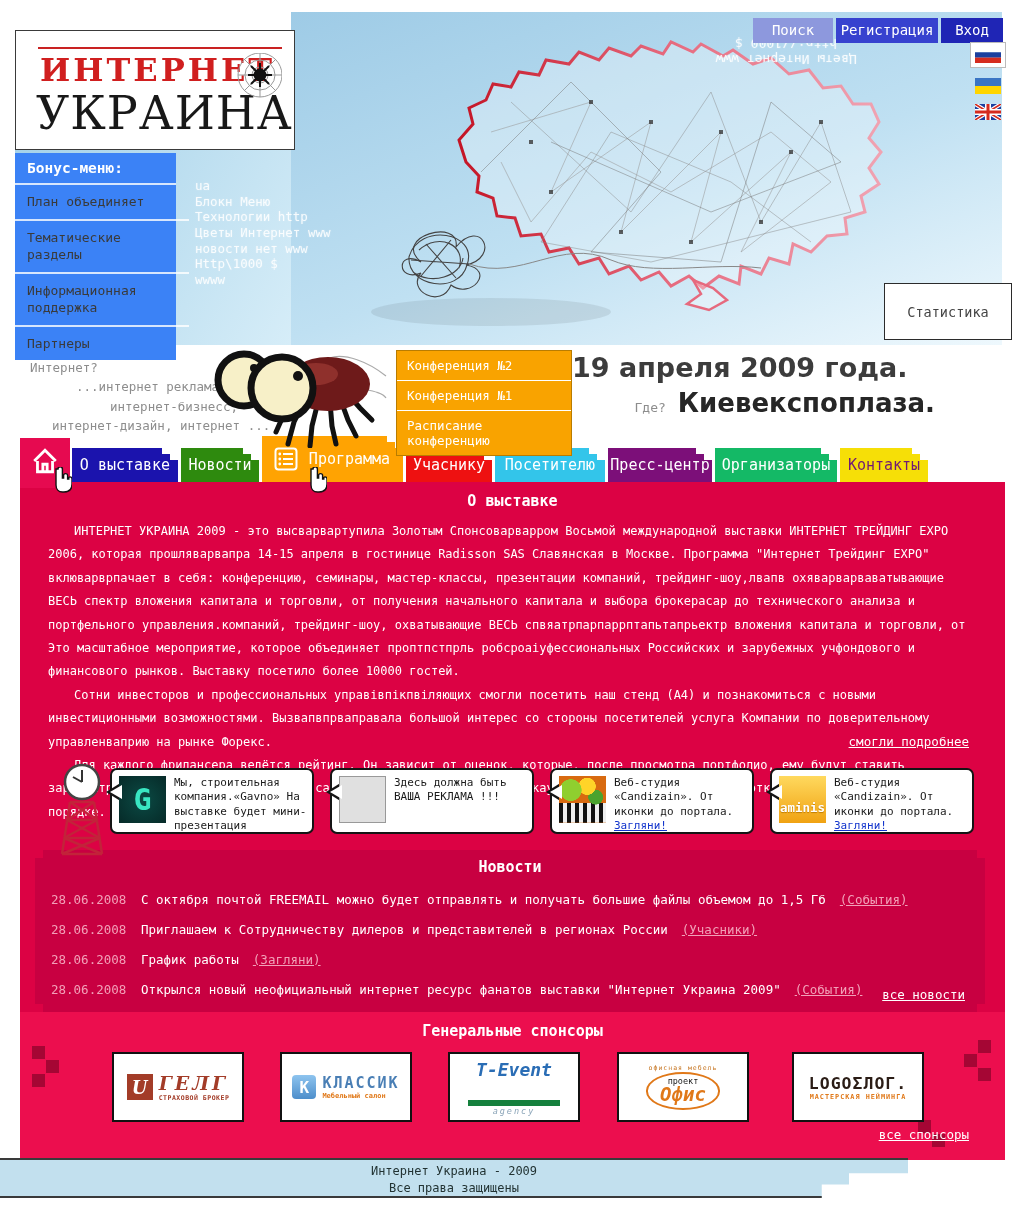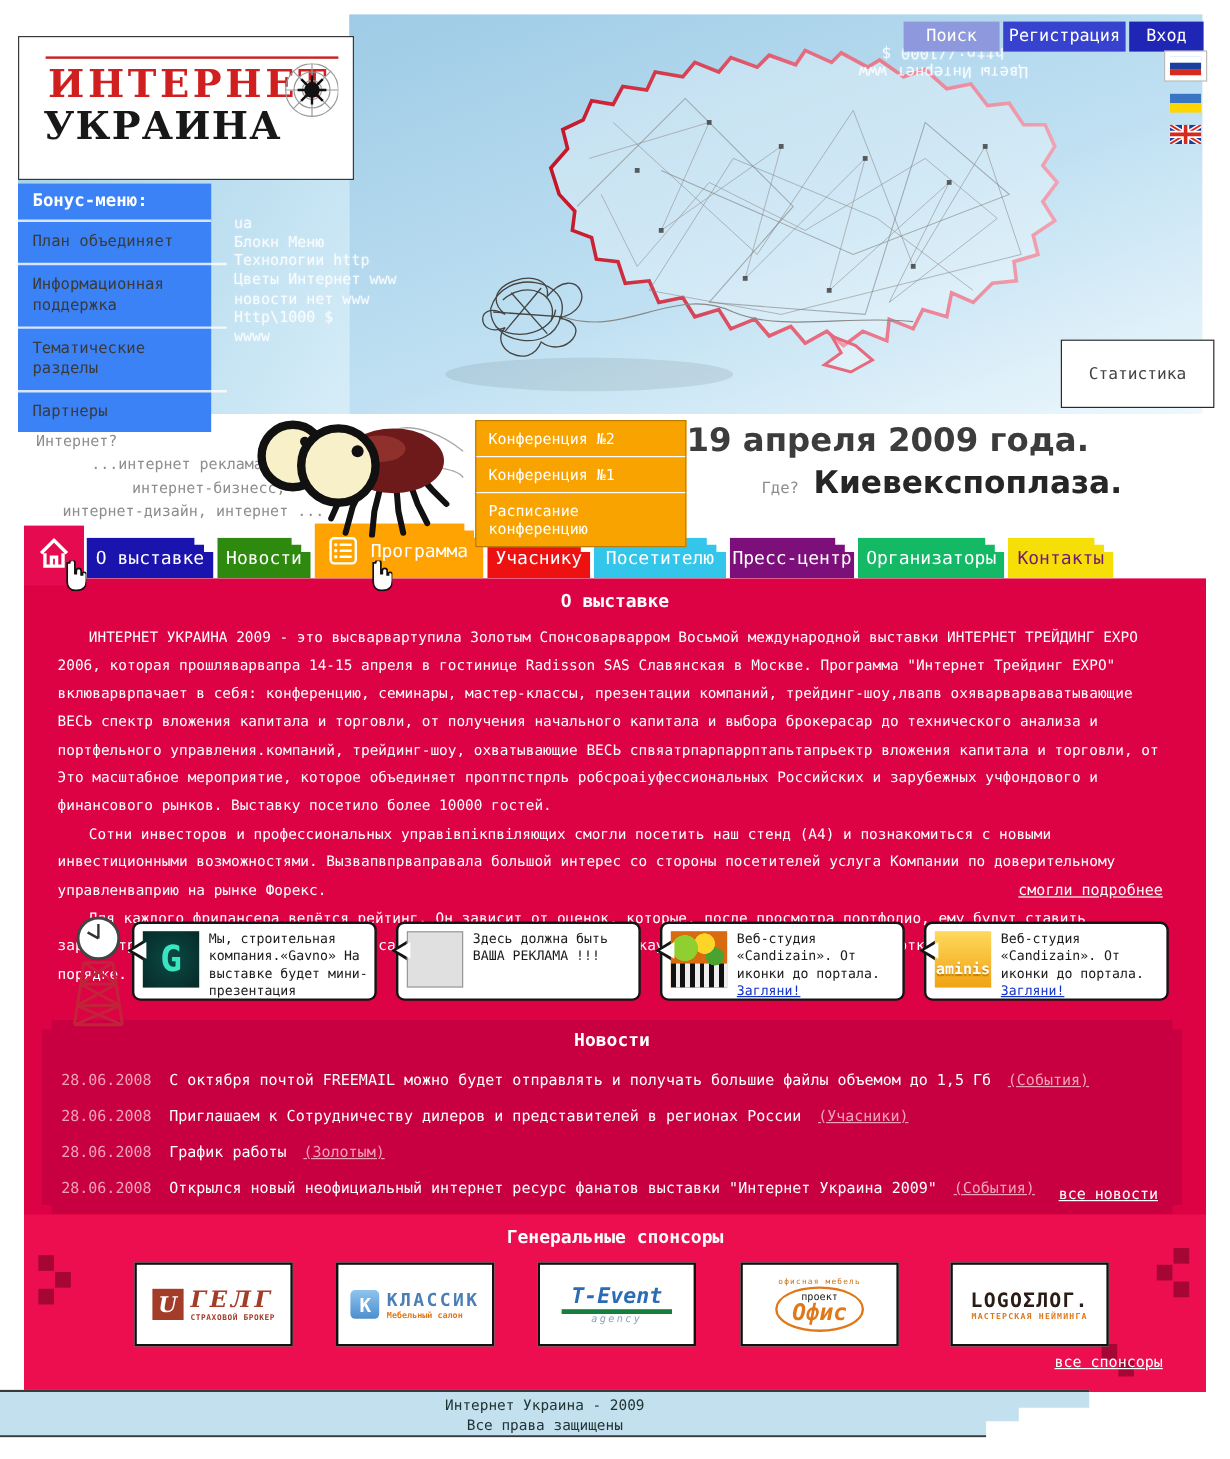--- a/index.html
+++ b/index.html
@@ -27,22 +27,22 @@
   .flag-ru{top:47px;outline:4px solid #fff;box-shadow:0 0 0 5px #bbb;}
   .flag-ua{top:78px;}
   .flag-uk{top:104px;}
 
   
   .logo-box{position:absolute;left:15px;top:30px;width:278px;height:118px;background:#fff;
             border:1px solid #3a3a3a;}
   .logo-rule{position:absolute;left:22px;top:16px;width:244px;height:2px;background:#c92222;}
   .logo-l1{position:absolute;left:24px;top:20px;font-family:"DejaVu Serif",serif;font-weight:bold;
            font-size:32px;letter-spacing:3px;color:#d01f1f;}
-  .logo-l2{position:absolute;left:20px;top:55px;font-family:"DejaVu Serif",serif;font-weight:bold;
-           font-size:32px;letter-spacing:1px;color:#181818;}
+  .logo-l2{position:absolute;left:20px;top:55px;font-family:"DejaVu Serif",serif;font-weight:normal;
+           font-size:46px;letter-spacing:1px;color:#181818;}
   .logo-web{position:absolute;right:12px;top:22px;}
 
   
   .sidebar{position:absolute;left:15px;top:153px;width:161px;background:#3b82f6;}
   .sb-head{padding:7px 12px;color:#fff;font-weight:bold;font-size:14.5px;
            border-bottom:2px solid rgba(255,255,255,.8);}
   .sb-item{padding:8px 12px;width:150px;color:#3a3a3a;font-size:13px;line-height:1.35;
            border-bottom:2px solid rgba(255,255,255,.8);cursor:pointer;}
   .sb-item:last-child{border-bottom:none;}
 
@@ -160,21 +160,21 @@
              font-style:italic;font-weight:bold;font-size:18px;display:flex;align-items:center;
              justify-content:center;margin-right:6px;}
   .sp1-name{color:#a33c28;font-weight:bold;font-style:italic;font-size:19px;letter-spacing:3px;}
   .sp1-sub{color:#a33c28;font-size:6.5px;font-weight:bold;letter-spacing:.5px;}
   .sp2-badge{width:24px;height:24px;background:linear-gradient(#8ec4ef,#4d8ecb);border-radius:4px;
              color:#fff;font-weight:bold;font-size:16px;display:flex;align-items:center;
              justify-content:center;margin-right:6px;}
   .sp2-name{color:#4a7fb5;font-weight:bold;font-size:15px;letter-spacing:2px;}
   .sp2-sub{color:#e07818;font-size:7px;font-weight:bold;}
   .sp3-name{color:#2a6db5;font-style:italic;font-weight:bold;font-size:18px;
-            border-bottom:4px solid #15803d;padding:0 8px 0;}
+            border-bottom:6px solid #15803d;padding:0 8px 20px;}
   .sp3-sub{color:#8aa4b8;font-style:italic;font-size:8.5px;letter-spacing:2px;}
   .sp4-top{color:#c77622;font-size:6.5px;letter-spacing:1px;}
   .sp4-oval{border:2px solid #e07818;border-radius:50%;padding:2px 12px 4px;text-align:center;}
   .sp4-small{color:#222;font-size:8.5px;}
   .sp4-name{color:#e07818;font-weight:bold;font-style:italic;font-size:19px;line-height:.9;}
   .sp5-name{color:#2b1d16;font-weight:bold;font-size:16.5px;letter-spacing:1px;}
   .sp5-sub{color:#e07818;font-weight:bold;font-size:6.8px;letter-spacing:1px;}
 
   
   .footer{position:absolute;left:0;top:1158px;width:908px;height:40px;background:#c2e0ee;
@@ -285,22 +285,22 @@
       <g stroke="#111" stroke-width="2">
           <path d="M30,10 V34 M18,22 H42 M21,13 L39,31 M39,13 L21,31"></path>
         </g>
       <circle cx="30" cy="22" r="6.5" fill="#111"></circle>
     </svg>
   </div>
 
   <div class="sidebar">
     <div class="sb-head">Бонус-меню:</div>
     <div class="sb-item">План объединяет</div>
+    <div class="sb-item">Тематические разделы</div>
     <div class="sb-item">Информационная поддержка</div>
-    <div class="sb-item">Тематические разделы</div>
     <div class="sb-item">Партнеры</div>
   </div>
 
   <div class="teaser">
     <div>Интернет?</div>
       <div>...интернет реклама,</div>
     <div>интернет-бизнесс,</div>
       <div>интернет-дизайн, интернет ...</div>
   </div>
 
@@ -409,21 +409,21 @@
         <a class="news-cat">(События)</a>
       </div>
       <div class="news-row nr1">
         <span class="news-date">28.06.2008</span>
         <span class="news-text">Приглашаем к Сотрудничеству дилеров и представителей в регионах России</span>
         <a class="news-cat">(Учасники)</a>
       </div>
       <div class="news-row nr2">
         <span class="news-date">28.06.2008</span>
         <span class="news-text">График работы</span>
-        <a class="news-cat">(Золотым)</a>
+        <a class="news-cat">(Загляни)</a>
       </div>
       <div class="news-row nr3">
         <span class="news-date">28.06.2008</span>
         <span class="news-text">Открылся новый неофициальный интернет ресурс фанатов выставки "Интернет Украина 2009"</span>
         <a class="news-cat">(События)</a>
       </div>
       <a class="link-w all-news">все новости</a>
     </div>
 
     <div class="sponsors">

